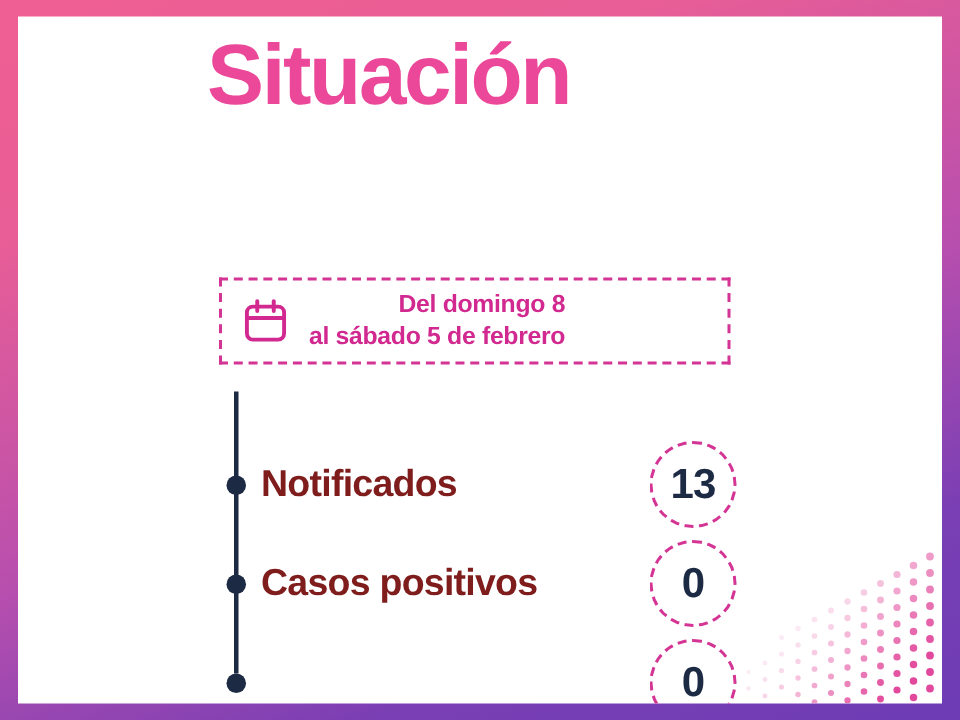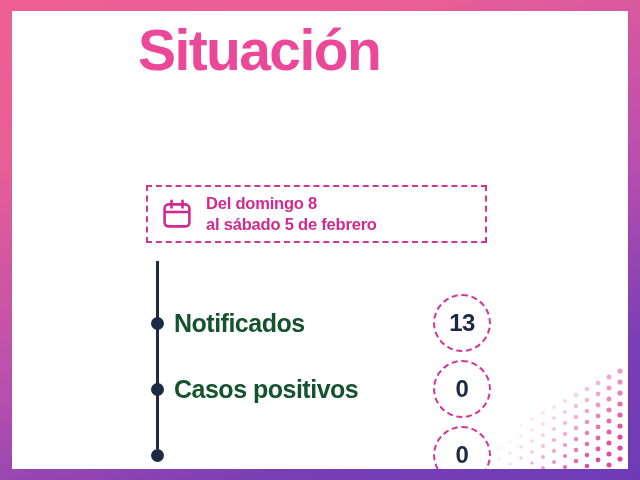--- a/index.html
+++ b/index.html
@@ -77,21 +77,21 @@
     margin-right: 14px;
     display: block;
   }
   .date-text {
     color: #d1298f;
     font-size: 16.5px;
     font-weight: bold;
     line-height: 1.28em;
     letter-spacing: -0.2px;
   }
-  .date-text span { display: block; white-space: nowrap; }
+  .date-text span { display: block; white-space: nowrap; text-align: right; }
 
   
   .timeline-axis {
     position: absolute;
     left: 144px;
     top: 250px;
     width: 3px;
     height: 188px;
     background: #1d2a44;
   }
@@ -116,21 +116,21 @@
     height: 13px;
     margin-top: -6.5px;
     border-radius: 50%;
     background: #1d2a44;
   }
   .row-label {
     position: absolute;
     left: 162px;
     top: 50%;
     transform: translateY(-50%);
-    color: #14532d;
+    color: #7f1d1d;
     font-size: 25px;
     font-weight: bold;
     letter-spacing: -0.5px;
     white-space: nowrap;
   }
   .badge {
     position: absolute;
     left: 421px;
     top: 50%;
     width: 58px;
@@ -138,21 +138,21 @@
     margin-top: -29px;
     border: 2px dashed #d43594;
     border-radius: 50%;
     display: flex;
     align-items: center;
     justify-content: center;
     box-sizing: border-box;
   }
   .badge-value {
     color: #1d2a44;
-    font-size: 24px;
+    font-size: 28px;
     font-weight: bold;
     letter-spacing: -0.5px;
     line-height: 1;
   }
 </style>
 </head>
 <body>
 
 <div class="poster">
   <div class="canvas">

